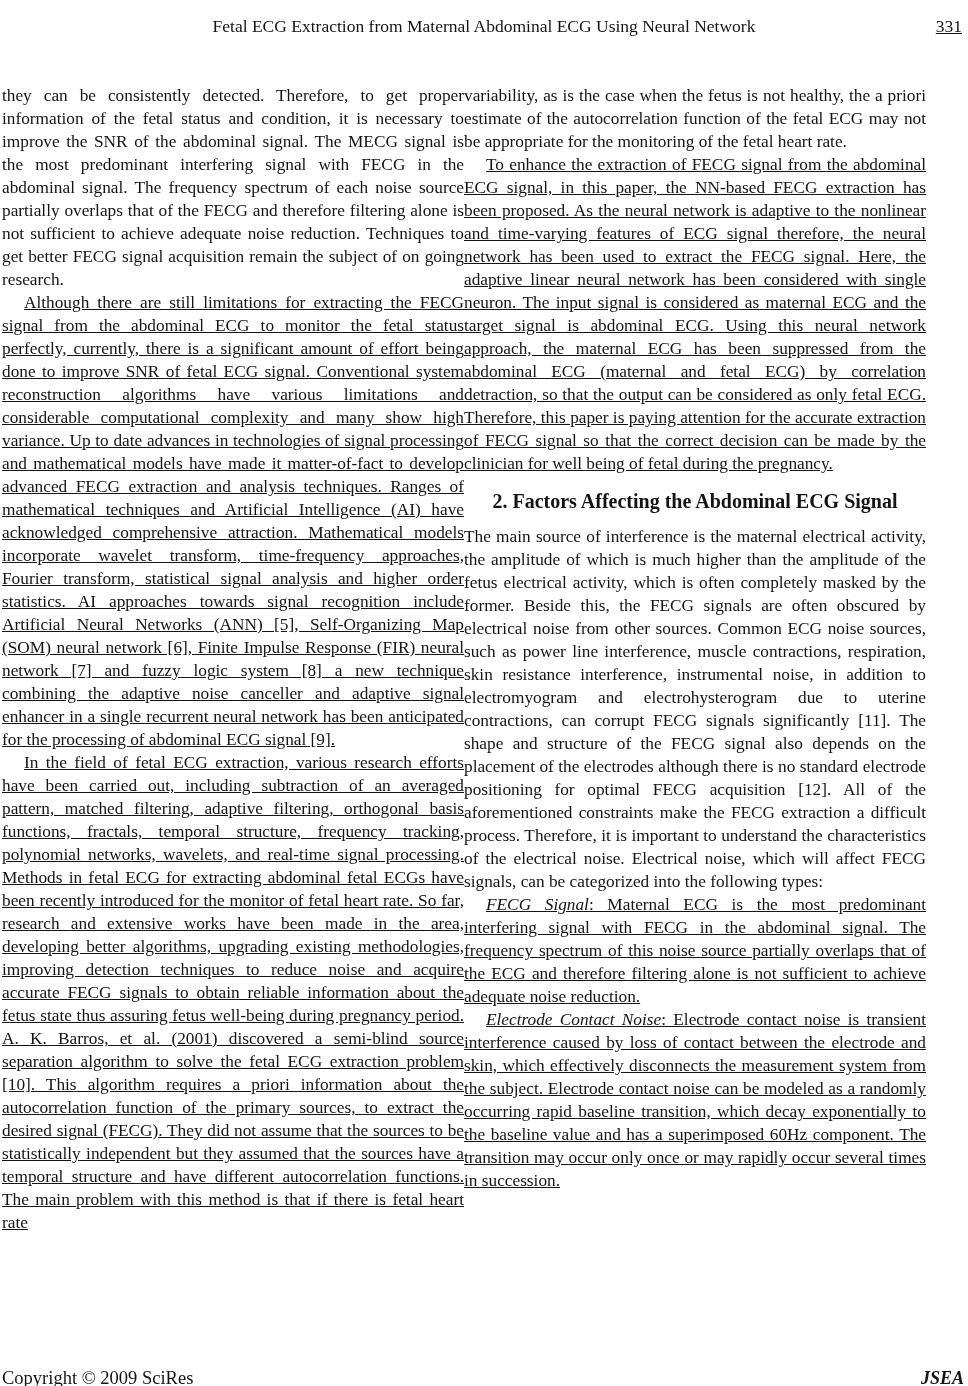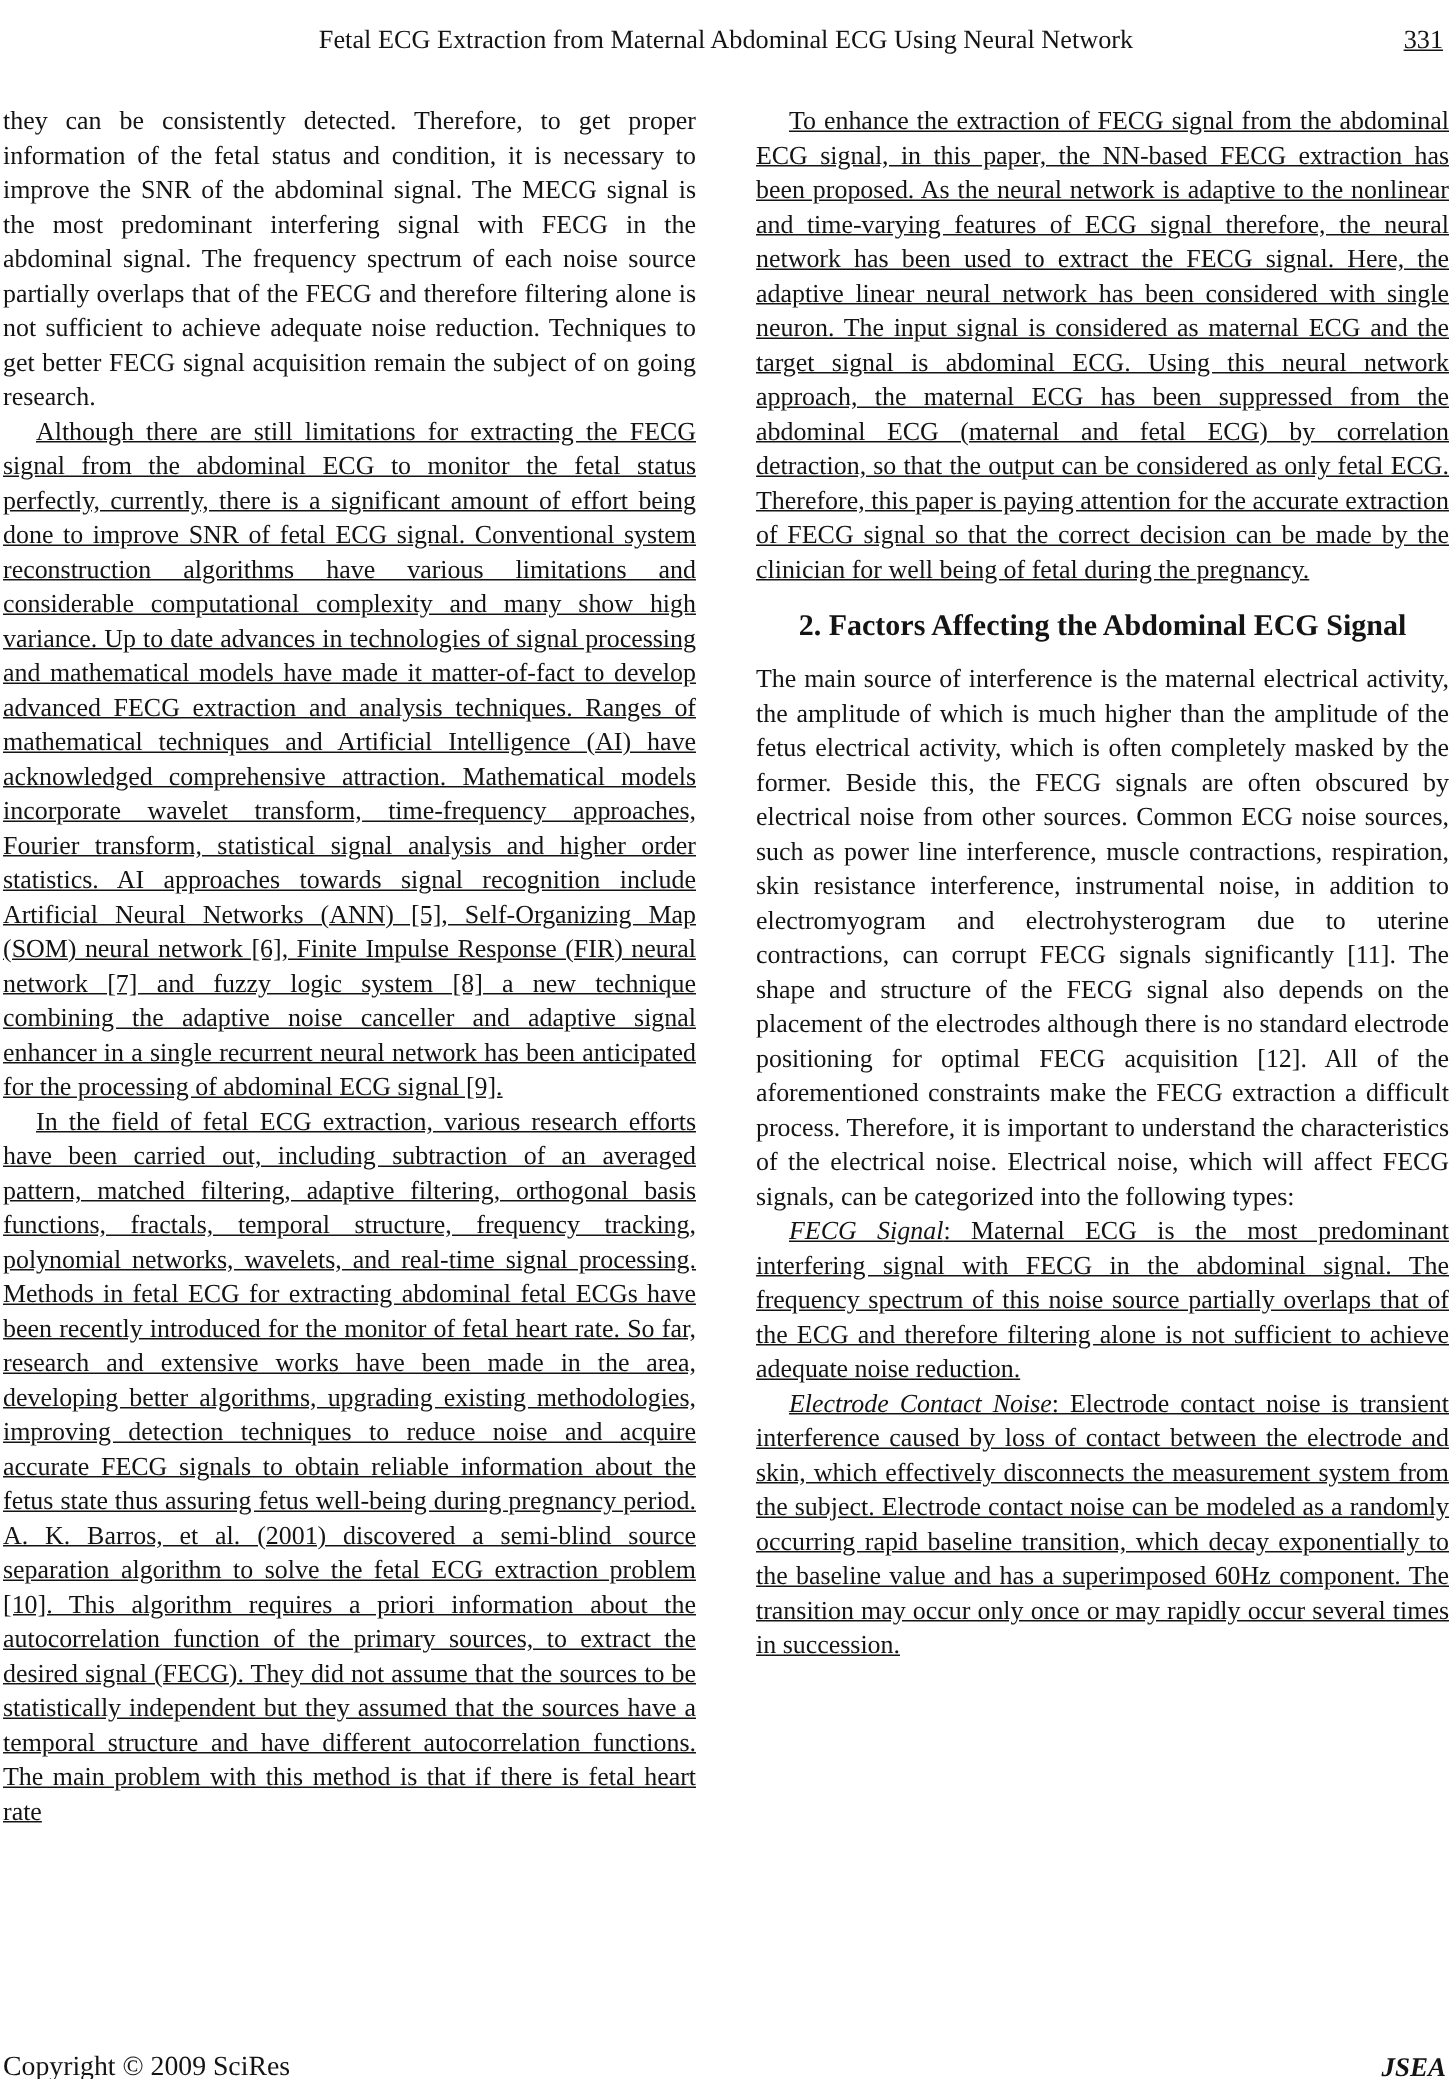--- a/index.html
+++ b/index.html
@@ -28,25 +28,24 @@
     text-align: center;
   }
   .running-header .pagenum {
     position: absolute;
     right: 6px;
     top: 0;
     text-decoration: underline;
   }
   .columns {
     position: absolute;
-    top: 57px;
+    top: 72px;
     left: 2px;
     width: 964px;
     display: flex;
-    gap: 40px;
   }
   .col {
     width: 462px;
     font-size: 17.3px;
     line-height: 23px;
     text-align: justify;
   }
   p.para { margin: 0; }
   p.para.indent { text-indent: 22px; text-decoration: underline; }
   .lead { font-style: italic; }
@@ -88,20 +87,21 @@
 
   <div class="columns">
 
     <div class="col">
       <p class="para">they can be consistently detected. Therefore, to get proper information of the fetal status and condition, it is necessary to improve the SNR of the abdominal signal. The MECG signal is the most predominant interfering signal with FECG in the abdominal signal. The frequency spectrum of each noise source partially overlaps that of the FECG and therefore filtering alone is not sufficient to achieve adequate noise reduction. Techniques to get better FECG signal acquisition remain the subject of on going research.</p>
       <p class="para indent">Although there are still limitations for extracting the FECG signal from the abdominal ECG to monitor the fetal status perfectly, currently, there is a significant amount of effort being done to improve SNR of fetal ECG signal. Conventional system reconstruction algorithms have various limitations and considerable computational complexity and many show high variance. Up to date advances in technologies of signal processing and mathematical models have made it matter-of-fact to develop advanced FECG extraction and analysis techniques. Ranges of mathematical techniques and Artificial Intelligence (AI) have acknowledged comprehensive attraction. Mathematical models incorporate wavelet transform, time-frequency approaches, Fourier transform, statistical signal analysis and higher order statistics. AI approaches towards signal recognition include Artificial Neural Networks (ANN) [5], Self-Organizing Map (SOM) neural network [6], Finite Impulse Response (FIR) neural network [7] and fuzzy logic system [8] a new technique combining the adaptive noise canceller and adaptive signal enhancer in a single recurrent neural network has been anticipated for the processing of abdominal ECG signal [9].</p>
       <p class="para indent">In the field of fetal ECG extraction, various research efforts have been carried out, including subtraction of an averaged pattern, matched filtering, adaptive filtering, orthogonal basis functions, fractals, temporal structure, frequency tracking, polynomial networks, wavelets, and real-time signal processing. Methods in fetal ECG for extracting abdominal fetal ECGs have been recently introduced for the monitor of fetal heart rate. So far, research and extensive works have been made in the area, developing better algorithms, upgrading existing methodologies, improving detection techniques to reduce noise and acquire accurate FECG signals to obtain reliable information about the fetus state thus assuring fetus well-being during pregnancy period. A. K. Barros, et al. (2001) discovered a semi-blind source separation algorithm to solve the fetal ECG extraction problem [10]. This algorithm requires a priori information about the autocorrelation function of the primary sources, to extract the desired signal (FECG). They did not assume that the sources to be statistically independent but they assumed that the sources have a temporal structure and have different autocorrelation functions. The main problem with this method is that if there is fetal heart rate</p>
     </div>
 
     <div class="col">
+      <p class="para">variability, as is the case when the fetus is not healthy, the a priori estimate of the autocorrelation function of the fetal ECG may not be appropriate for the monitoring of the fetal heart rate.</p>
       <p class="para indent">To enhance the extraction of FECG signal from the abdominal ECG signal, in this paper, the NN-based FECG extraction has been proposed. As the neural network is adaptive to the nonlinear and time-varying features of ECG signal therefore, the neural network has been used to extract the FECG signal. Here, the adaptive linear neural network has been considered with single neuron. The input signal is considered as maternal ECG and the target signal is abdominal ECG. Using this neural network approach, the maternal ECG has been suppressed from the abdominal ECG (maternal and fetal ECG) by correlation detraction, so that the output can be considered as only fetal ECG. Therefore, this paper is paying attention for the accurate extraction of FECG signal so that the correct decision can be made by the clinician for well being of fetal during the pregnancy.</p>
 
       <h2 class="section-heading">2. Factors Affecting the Abdominal ECG Signal</h2>
 
       <p class="para">The main source of interference is the maternal electrical activity, the amplitude of which is much higher than the amplitude of the fetus electrical activity, which is often completely masked by the former. Beside this, the FECG signals are often obscured by electrical noise from other sources. Common ECG noise sources, such as power line interference, muscle contractions, respiration, skin resistance interference, instrumental noise, in addition to electromyogram and electrohysterogram due to uterine contractions, can corrupt FECG signals significantly [11]. The shape and structure of the FECG signal also depends on the placement of the electrodes although there is no standard electrode positioning for optimal FECG acquisition [12]. All of the aforementioned constraints make the FECG extraction a difficult process. Therefore, it is important to understand the characteristics of the electrical noise. Electrical noise, which will affect FECG signals, can be categorized into the following types:</p>
       <p class="para indent"><i class="lead">FECG Signal</i><span>: Maternal ECG is the most predominant interfering signal with FECG in the abdominal signal. The frequency spectrum of this noise source partially overlaps that of the ECG and therefore filtering alone is not sufficient to achieve adequate noise reduction.</span></p>
       <p class="para indent"><i class="lead">Electrode Contact Noise</i><span>: Electrode contact noise is transient interference caused by loss of contact between the electrode and skin, which effectively disconnects the measurement system from the subject. Electrode contact noise can be modeled as a randomly occurring rapid baseline transition, which decay exponentially to the baseline value and has a superimposed 60Hz component. The transition may occur only once or may rapidly occur several times in succession.</span></p>
     </div>
 
   </div>

